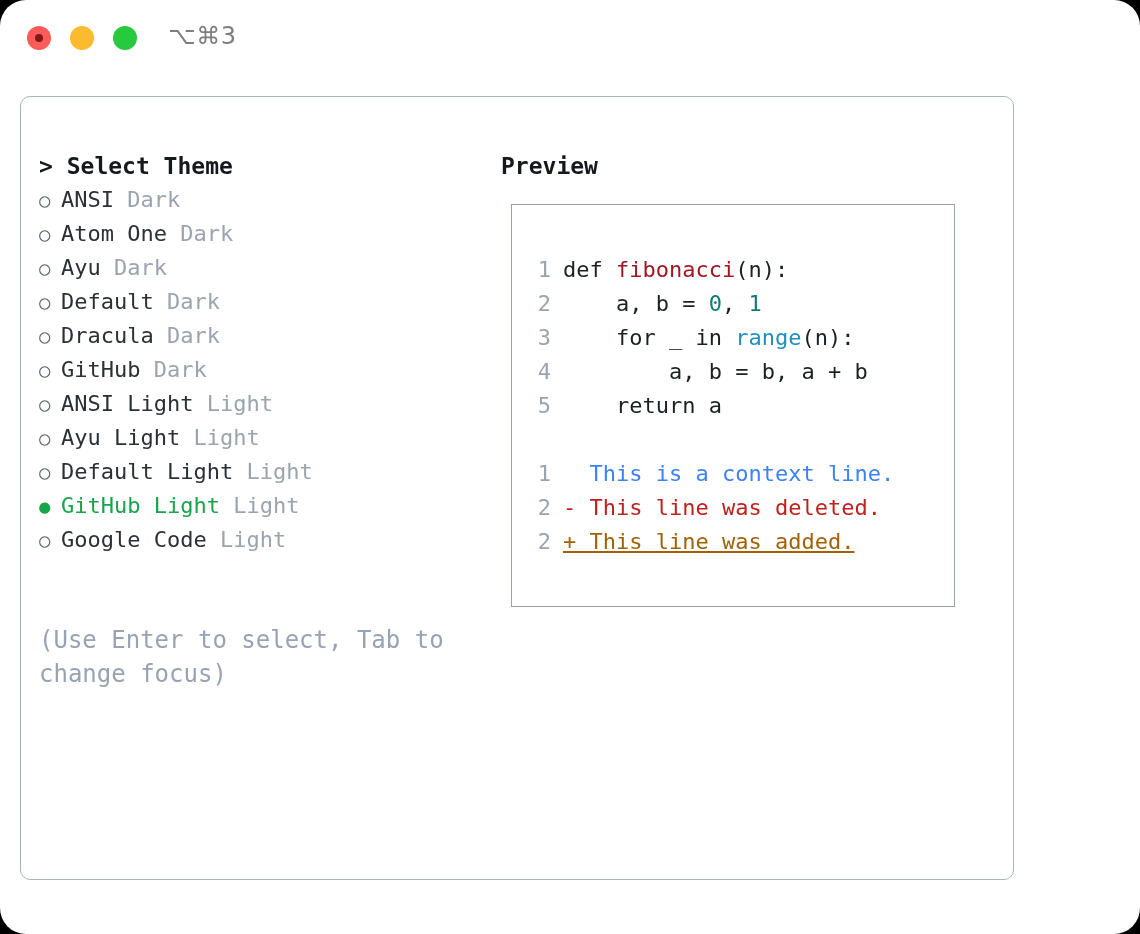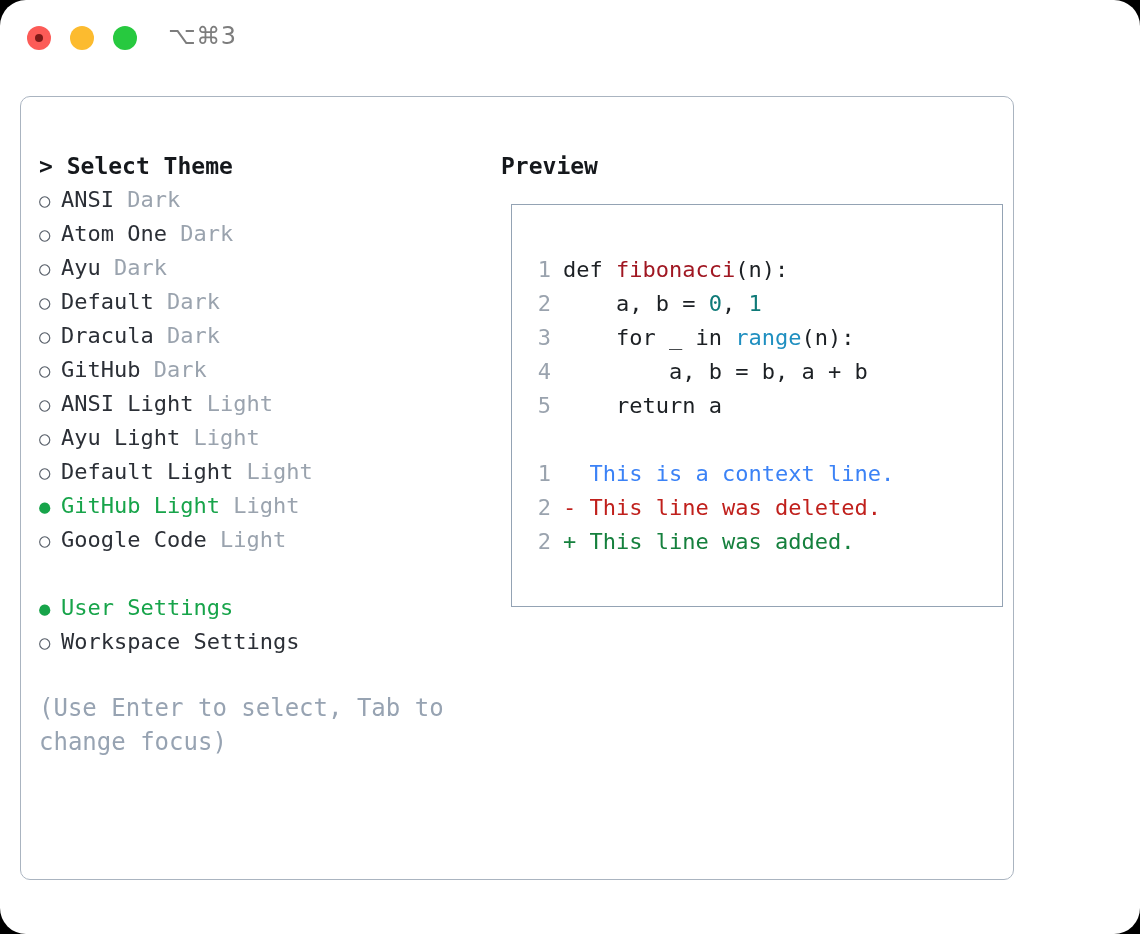--- a/index.html
+++ b/index.html
@@ -142,21 +142,21 @@
     position: absolute;
     left: 480px;
     top: 52px;
     width: 500px;
   }
 
   .preview-box {
     position: absolute;
     left: 490px;
     top: 107px;
-    width: 492px;
+    width: 444px;
     height: 403px;
     border: 1px solid #94a3b4;
     background: #ffffff;
   }
 
   .code {
     position: absolute;
     left: 17px;
     top: 48px;
     font-size: 22px;
@@ -173,21 +173,21 @@
   .tok-def   { color: #1c2024; }
   .tok-fn    { color: #a01722; }
   .tok-num   { color: #0f7a78; }
   .tok-call  { color: #1f8fc0; }
   .tok-plain { color: #1c2024; }
 
   .blank-line { height: 34px; }
 
   .diff-ctx { color: #3b82f6; }
   .diff-del { color: #c0201c; }
-  .diff-add { color: #15803d; }
+  .diff-add { color: #a16207; text-decoration: underline; }
 </style>
 </head>
 <body>
 
 <div class="window">
 
   <div class="titlebar">
     <div class="dots">
       <span class="dot dot-red"></span>
       <span class="dot dot-yellow"></span>
@@ -212,24 +212,20 @@
           <div class="row"><span class="bullet">○</span><span class="row-label">ANSI Light</span> <span class="badge">Light</span></div>
           <div class="row"><span class="bullet">○</span><span class="row-label">Ayu Light</span> <span class="badge">Light</span></div>
           <div class="row"><span class="bullet">○</span><span class="row-label">Default Light</span> <span class="badge">Light</span></div>
           <div class="row selected"><span class="bullet">●</span><span class="row-label">GitHub Light</span> <span class="badge">Light</span></div>
           <div class="row"><span class="bullet">○</span><span class="row-label">Google Code</span> <span class="badge">Light</span></div>
         </div>
 
       <div class="spacer-apply"></div>
 
 
-      <div class="apply-list" id="apply-list">
-          <div class="row selected"><span class="bullet">●</span><span class="row-label">User Settings</span></div>
-          <div class="row"><span class="bullet">○</span><span class="row-label">Workspace Settings</span></div>
-        </div>
 
       <div class="hint">(Use Enter to select, Tab to change focus)</div>
     </div>
 
     <div class="right-col">
       <div class="section-title">Preview</div>
     </div>
 
     <div class="preview-box">
       <div class="code" id="code-area"><div><span class="ln">1</span><span class="tok-def">def </span><span class="tok-fn">fibonacci</span><span class="tok-plain">(n):</span></div><div><span class="ln">2</span><span class="tok-plain">    a, b = </span><span class="tok-num">0</span><span class="tok-plain">, </span><span class="tok-num">1</span></div><div><span class="ln">3</span><span class="tok-plain">    for _ in </span><span class="tok-call">range</span><span class="tok-plain">(n):</span></div><div><span class="ln">4</span><span class="tok-plain">        a, b = b, a + b</span></div><div><span class="ln">5</span><span class="tok-plain">    return a</span></div><div class="blank-line"></div><div><span class="ln">1</span><span class="diff-ctx">  This is a context line.</span></div><div><span class="ln">2</span><span class="diff-del">- This line was deleted.</span></div><div><span class="ln">2</span><span class="diff-add">+ This line was added.</span></div></div>

